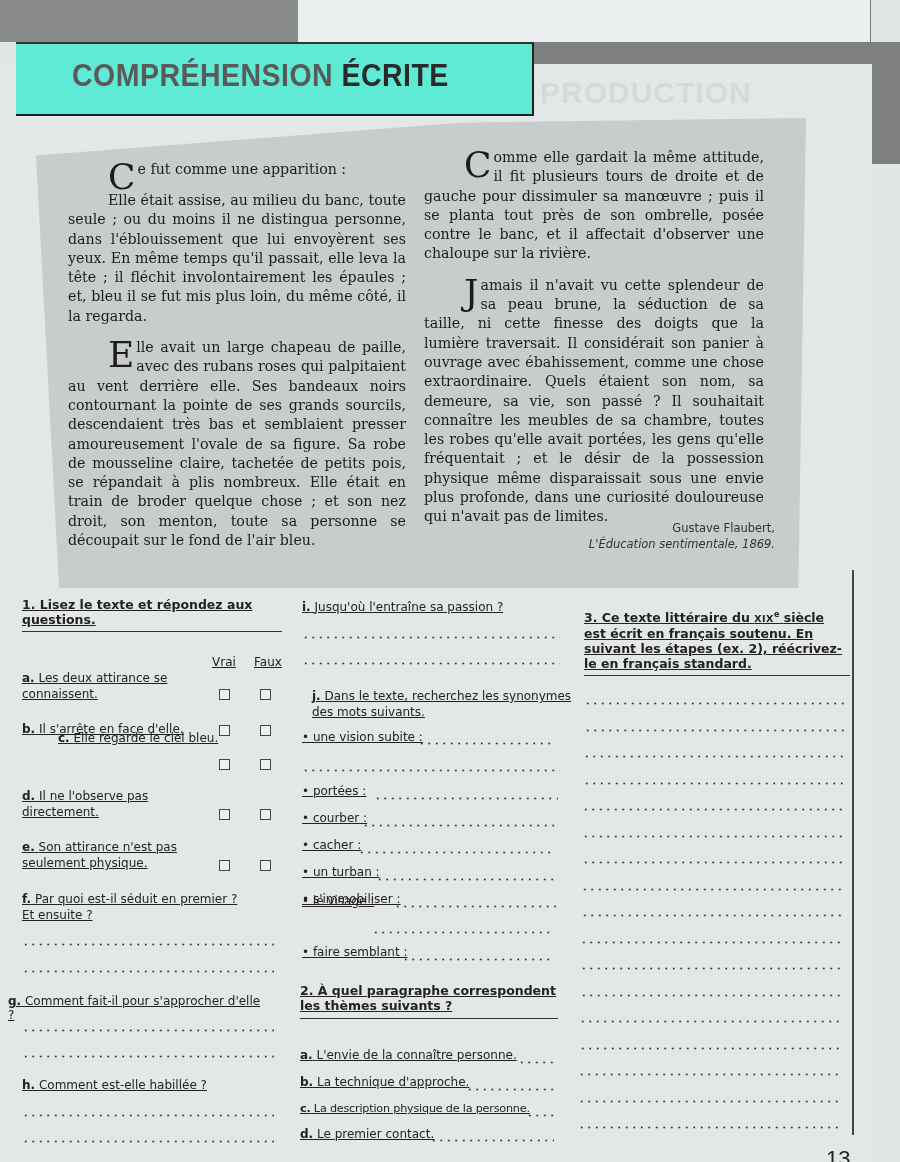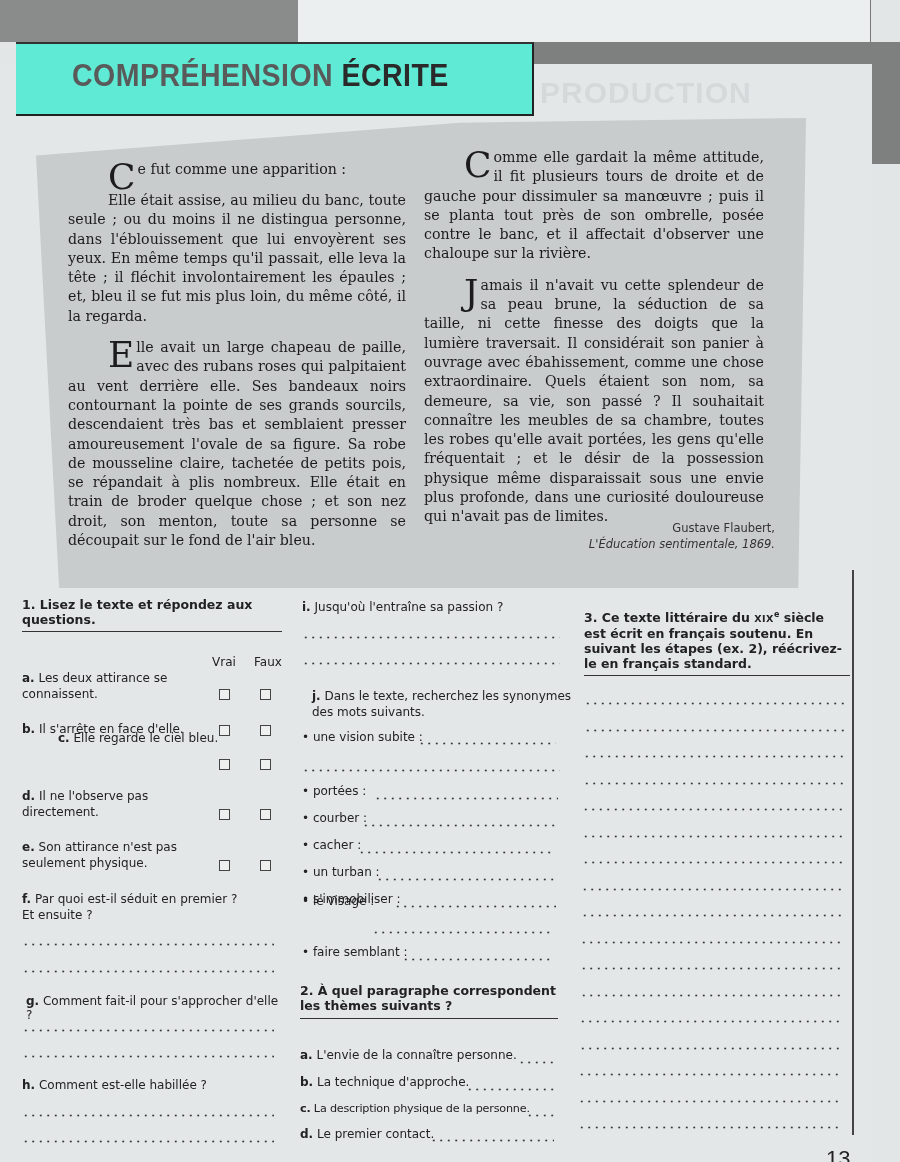--- a/index.html
+++ b/index.html
@@ -19,21 +19,21 @@
   .col1{left:68px;top:160px;width:338px;}
   .col2{left:424px;top:148px;width:340px;}
   .dropcap{font-size:36px;line-height:28px;float:left;margin:3px 2px 0 40px;}
   .indent{text-indent:40px;}
   .para-gap{height:12px;}
   .author{position:absolute;left:560px;top:520px;width:215px;text-align:right;font-family:"DejaVu Sans",sans-serif;font-size:11.5px;line-height:16px;color:#333;}
   .author .work{font-style:italic;}
   .qfont{font-family:"DejaVu Sans",sans-serif;font-size:12px;color:#222;}
   .ex-head{font-weight:bold;font-size:12.5px;line-height:15px;}
   .rule{border-bottom:1.5px solid #333;}
-  .abs{position:absolute;}
+  .abs{position:absolute;text-decoration:underline;}
   .letter{font-weight:bold;}
   .dots{position:absolute;height:3px;background-image:radial-gradient(circle,#333 0.9px,transparent 1.2px);background-size:7.5px 3px;background-repeat:repeat-x;}
   .cb{position:absolute;width:9px;height:9px;border:1px solid #444;background:#eef0f0;}
   .vline{position:absolute;left:852px;top:570px;width:1.5px;height:565px;background:#444;}
   .pagenum{position:absolute;left:826px;top:1146px;font-family:"Liberation Sans",sans-serif;font-size:22px;color:#222;}
   .smallcaps{font-size:9.5px;letter-spacing:0.5px;}
   sup{font-size:8px;}
 </style>
 </head>
 <body>
@@ -114,21 +114,21 @@
 </div>
 <div class="cb" style="left:219px;top:860px;"></div>
 <div class="cb" style="left:260px;top:860px;"></div>
 
 <div class="abs qfont" style="left:22px;top:891px;width:230px;line-height:16px;">
   <span class="letter">f.</span> <span>Par quoi est-il séduit en premier ? Et ensuite ?</span>
 </div>
 <div class="dots" style="left:22px;top:943px;width:252px;"></div>
 <div class="dots" style="left:22px;top:970px;width:252px;"></div>
 
-<div class="abs qfont" style="left:26px;top:994px;width:260px;">
+<div class="abs qfont" style="left:8px;top:994px;width:260px;">
   <span class="letter">g.</span> <span>Comment fait-il pour s'approcher d'elle ?</span>
 </div>
 <div class="dots" style="left:22px;top:1029px;width:252px;"></div>
 <div class="dots" style="left:22px;top:1055px;width:252px;"></div>
 
 <div class="abs qfont" style="left:22px;top:1078px;width:260px;">
   <span class="letter">h.</span> <span>Comment est-elle habillée ?</span>
 </div>
 <div class="dots" style="left:22px;top:1114px;width:252px;"></div>
 <div class="dots" style="left:22px;top:1140px;width:252px;"></div>

